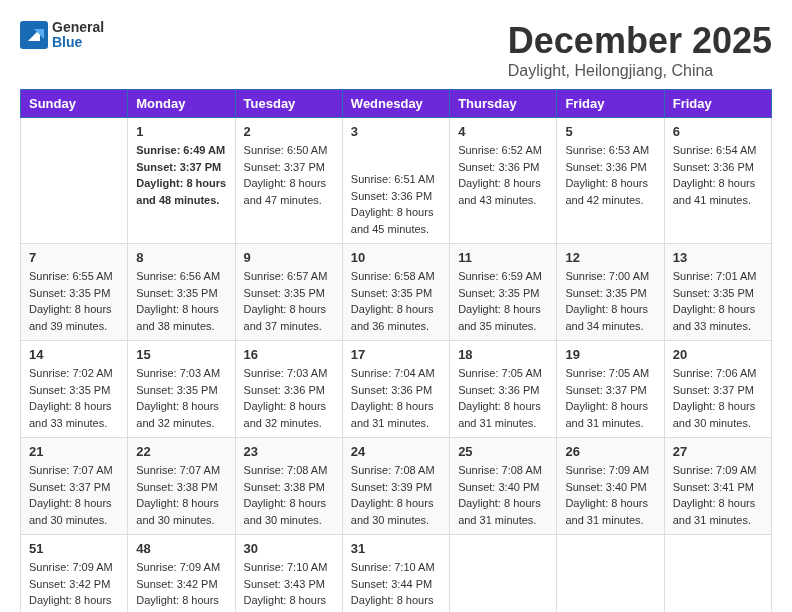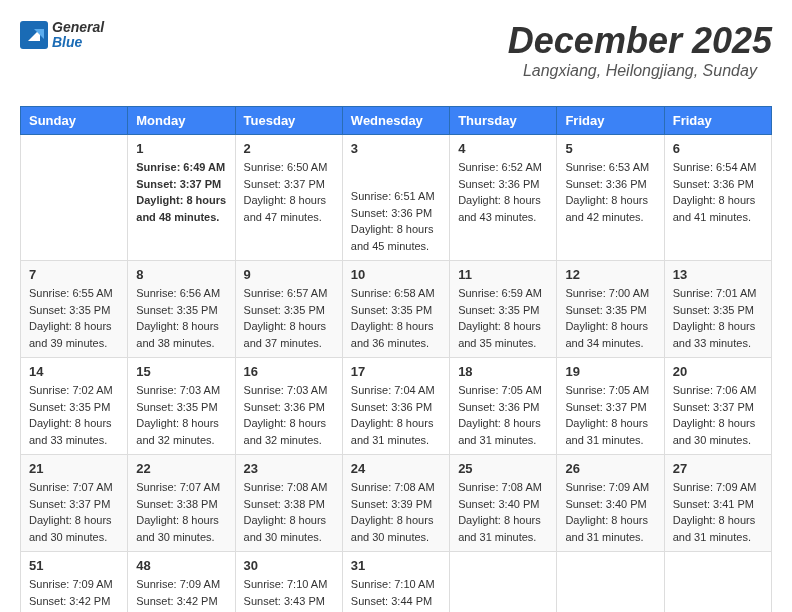--- a/index.html
+++ b/index.html
@@ -29,39 +29,39 @@
       font-size: 14px;
       font-weight: bold;
       color: #1a6bb5;
     }
     .logo-icon {
       width: 28px;
       height: 28px;
       margin-right: 4px;
     }
     .title-section {
-      text-align: center;
+      text-align: left;
       margin-bottom: 2px;
     }
     .month-title {
       font-size: 36px;
       font-weight: bold;
       color: #333;
     }
     .location-title {
       font-size: 16px;
       color: #555;
     }
     .calendar {
       width: 100%;
       border-collapse: collapse;
       margin-top: 6px;
     }
     .calendar th {
-      background-color: #3b82f6;
+      background-color: #6d28d9;
       color: #fff;
       text-align: left;
       padding: 6px 8px;
       font-size: 13px;
       font-weight: bold;
       border: 1px solid #2a6db5;
     }
     .calendar td {
       vertical-align: top;
       padding: 6px 8px;
@@ -82,22 +82,21 @@
       margin-bottom: 3px;
     }
     .day-info {
       line-height: 1.5;
       font-size: 11px;
     }
     .header-row {
       display: flex;
       justify-content: space-between;
       align-items: flex-start;
-      margin-bottom: 24px;
-      font-style: italic;
+      margin-bottom: 7px;
     }
     .empty-cell {
       background: #fff;
     }
   </style>
 </head>
 <body>
 
 <div class="header-row">
   <div class="header-logo">
@@ -106,21 +105,21 @@
       <polygon points="8,20 20,8 20,20" fill="white"></polygon>
       <polygon points="14,8 24,8 24,18" fill="#5aacee"></polygon>
     </svg>
     <div class="logo-text">
       <span class="logo-general">General</span>
       <span class="logo-blue">Blue</span>
     </div>
   </div>
   <div class="title-section">
     <div class="month-title">December 2025</div>
-    <div class="location-title">Langxiang, Heilongjiang, Sunday</div>
+    <div class="location-title">Daylight, Heilongjiang, China</div>
   </div>
 </div>
 
 <table class="calendar">
   <thead>
     <tr id="weekday-header">
         <th>Sunday</th>
         <th>Monday</th>
         <th>Tuesday</th>
         <th>Wednesday</th>

